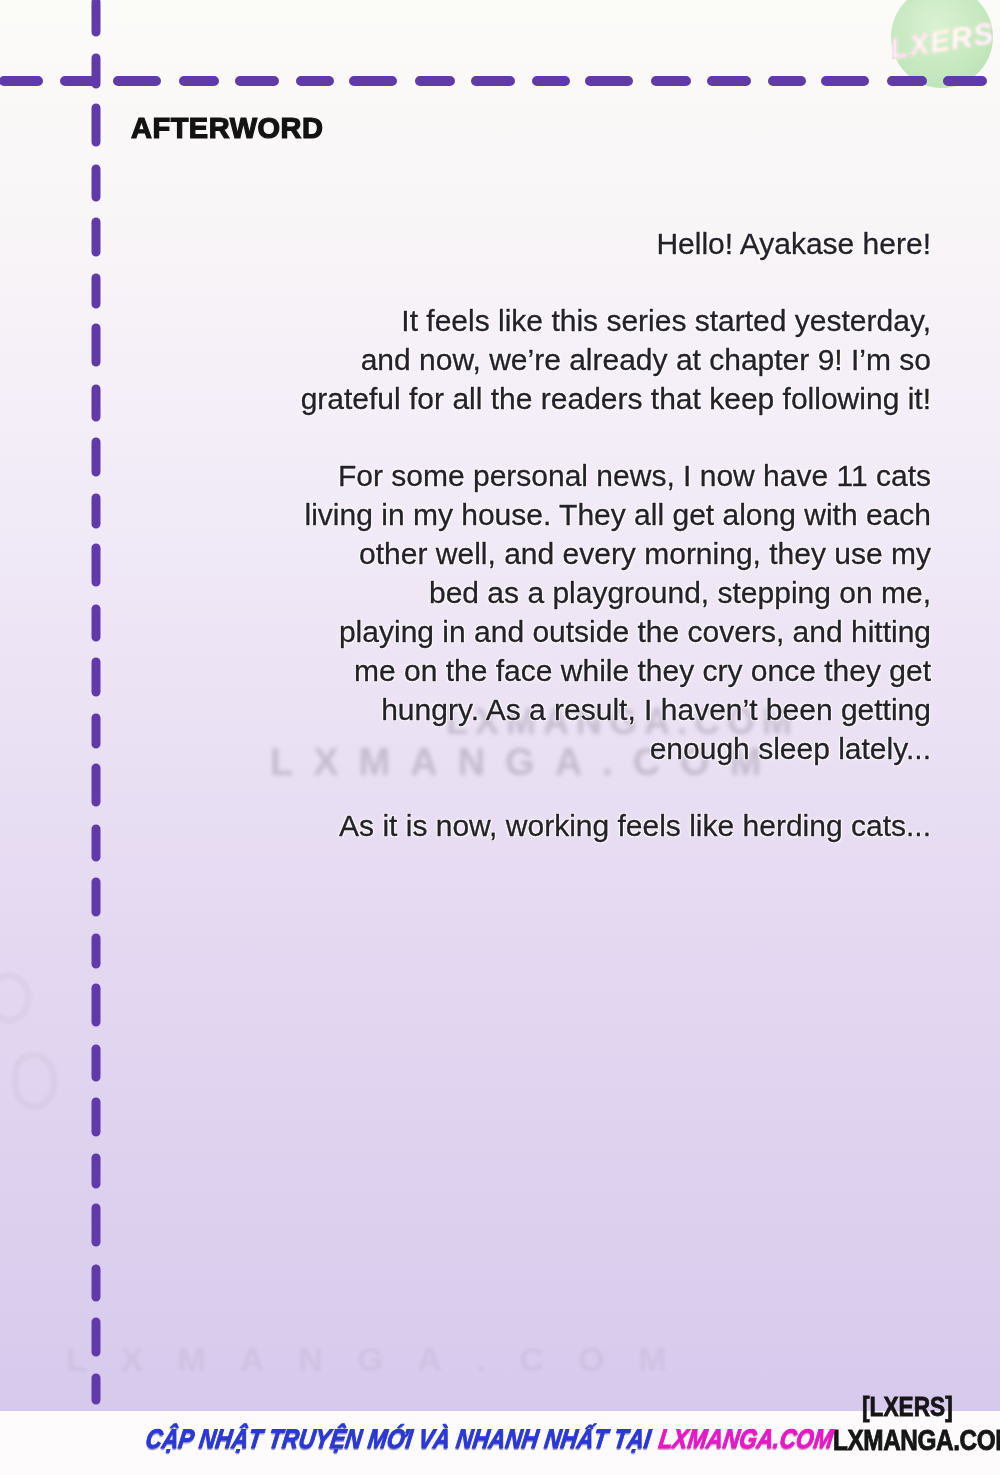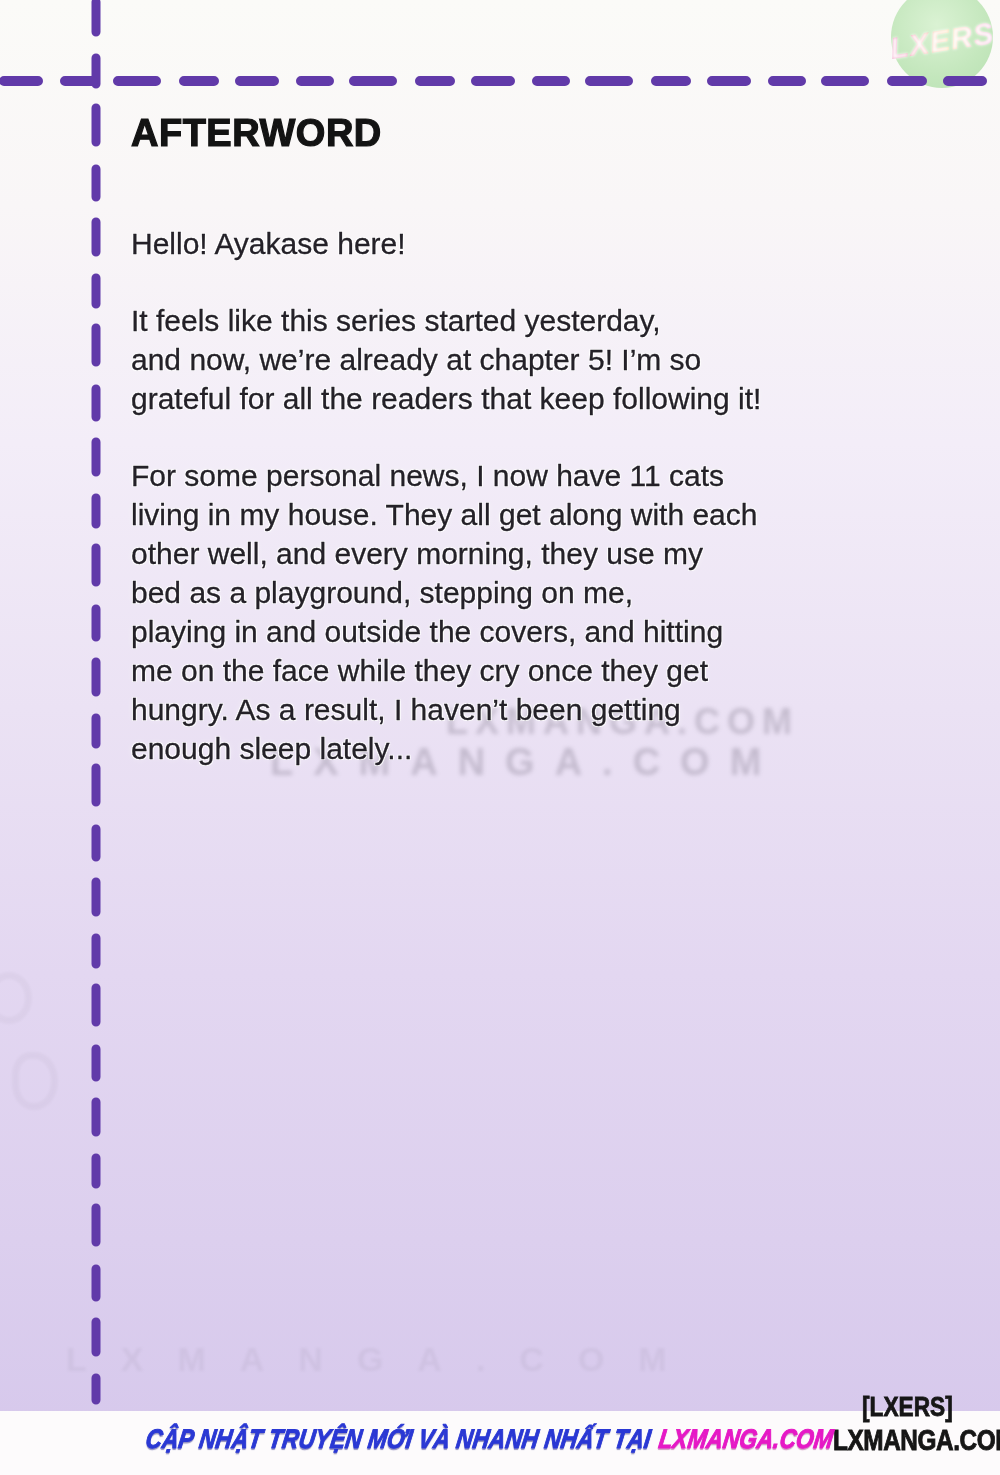--- a/index.html
+++ b/index.html
@@ -31,32 +31,33 @@
     color:#f4a3c4;
     background:linear-gradient(100deg,#f29ac2 10%,#fbdcab 55%,#f0b9da 95%);
     -webkit-background-clip:text; background-clip:text; -webkit-text-fill-color:transparent;
     text-shadow:0 0 3px rgba(255,255,255,.95);
     white-space:nowrap;
   }
 
   
   .heading {
     position:absolute; left:131px; top:112px; z-index:5;
-    font-size:38px; font-weight:800; letter-spacing:0.5px; color:#131313;
+    font-size:29px; font-weight:800; letter-spacing:0.5px; color:#131313;
     -webkit-text-stroke:1.2px #131313;
   }
 
   
   .content {
     position:absolute; left:131px; top:224px; width:800px; z-index:5;
     font-size:30px; line-height:39px; color:#242128;
     -webkit-text-stroke:0.3px #242128;
     text-shadow:-1px -1px 0 rgba(255,255,255,.8), 1px -1px 0 rgba(255,255,255,.8),
                 -1px 1px 0 rgba(255,255,255,.8), 1px 1px 0 rgba(255,255,255,.8),
                 0 0 7px rgba(255,255,255,.55);
+    text-align:right;
   }
   .content p { white-space:pre-line; margin:0 0 38px 0; }
 
   
   .ghost {
     position:absolute; z-index:2; white-space:nowrap;
     font-weight:700; color:#7e7689; filter:blur(2px); opacity:.34;
   }
   .ghost-1 { left:446px; top:701px; font-size:36px; letter-spacing:7px; }
   .ghost-2 { left:270px; top:741px; font-size:38px; letter-spacing:20px; }
@@ -111,30 +112,31 @@
   </svg>
   <svg class="hline" width="1000" height="24">
     <line x1="4" y1="12" x2="1000" y2="12" stroke="#613aa9" stroke-width="10" stroke-linecap="round" stroke-dasharray="34 27 28 25 38 28 30 26"></line>
   </svg>
 
   <h1 class="heading">AFTERWORD</h1>
 
   <div class="content">
     <p>Hello! Ayakase here!</p>
     <p>It feels like this series started yesterday,
-and now, we’re already at chapter 5! I’m so
+and now, we’re already at chapter 9! I’m so
 grateful for all the readers that keep following it!</p>
     <p>For some personal news, I now have 11 cats
 living in my house. They all get along with each
 other well, and every morning, they use my
 bed as a playground, stepping on me,
 playing in and outside the covers, and hitting
 me on the face while they cry once they get
 hungry. As a result, I haven’t been getting
 enough sleep lately...</p>
+    <p>As it is now, working feels like herding cats...</p>
   </div>
 
   <div class="ghost ghost-1">LXMANGA.COM</div>
   <div class="ghost ghost-2">LXMANGA.COM</div>
   <div class="ghost ghost-3">LXMANGA.COM</div>
 
   <div class="artifact artifact-1"></div>
   <div class="artifact artifact-2"></div>
 
   <div class="footer-strip"></div>

